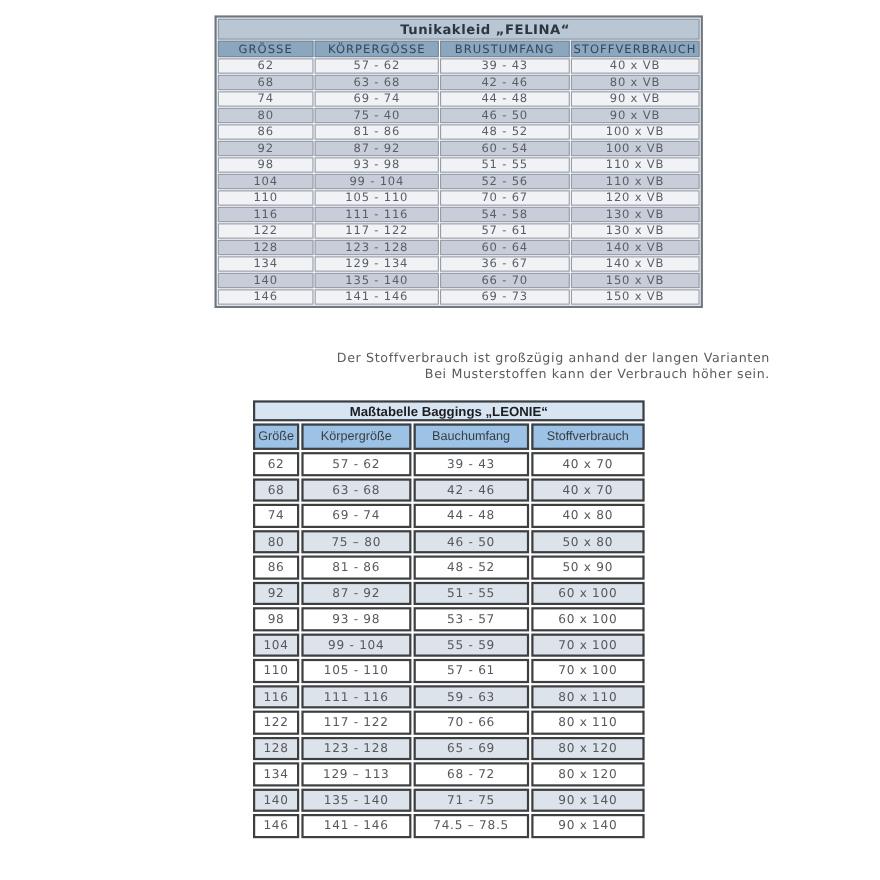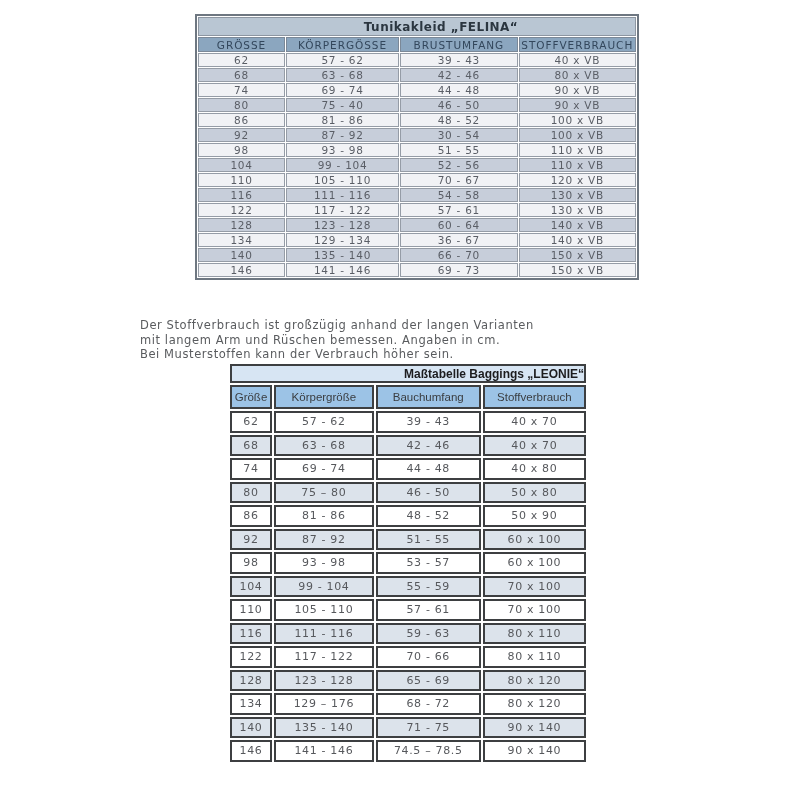--- a/index.html
+++ b/index.html
@@ -54,21 +54,21 @@
     color: #5a5e66;
     letter-spacing: 0.07em;
     height: 13.5px;
   }
   table.felina tr.row-light td { background: #f1f2f5; }
   table.felina tr.row-dark td  { background: #c7ceda; }
 
   
   .note {
     position: absolute; left: 140px; top: 318px; width: 560px;
-    text-align: left;
+    text-align: right;
     color: #595b5e;
     font-size: 11.5px;
     line-height: 14.5px;
     letter-spacing: 0.05em;
   }
 
   
   .leonie-wrap {
     position: absolute; left: 228px; top: 362px; width: 360px;
   }
@@ -86,21 +86,20 @@
     overflow: hidden;
     white-space: nowrap;
   }
   table.leonie .title-cell {
     background: #d7e5f3;
     color: #1c1c1e;
     font-family: "Liberation Sans", sans-serif;
     font-weight: bold;
     font-size: 12px;
     height: 19px;
-    text-align: right;
   }
   table.leonie th.col-head {
     background: #9cc3e6;
     color: #3a3d40;
     font-family: "Liberation Sans", sans-serif;
     font-weight: normal;
     font-size: 11.5px;
     height: 24px;
   }
   table.leonie td.cell {
@@ -163,21 +162,21 @@
           </tr>
           <tr class="row-light">
             <td class="cell">86</td>
             <td class="cell">81 - 86</td>
             <td class="cell">48 - 52</td>
             <td class="cell">100 x VB</td>
           </tr>
           <tr class="row-dark">
             <td class="cell">92</td>
             <td class="cell">87 - 92</td>
-            <td class="cell">30 - 54</td>
+            <td class="cell">60 - 54</td>
             <td class="cell">100 x VB</td>
           </tr>
           <tr class="row-light">
             <td class="cell">98</td>
             <td class="cell">93 - 98</td>
             <td class="cell">51 - 55</td>
             <td class="cell">110 x VB</td>
           </tr>
           <tr class="row-dark">
             <td class="cell">104</td>
@@ -226,21 +225,20 @@
             <td class="cell">141 - 146</td>
             <td class="cell">69 - 73</td>
             <td class="cell">150 x VB</td>
           </tr>
         </tbody>
     </table>
   </div>
 
   <div class="note">
     <div>Der Stoffverbrauch ist großzügig anhand der langen Varianten</div>
-    <div>mit langem Arm und Rüschen bemessen. Angaben in cm.</div>
     <div>Bei Musterstoffen kann der Verbrauch höher sein.</div>
   </div>
 
   <div class="leonie-wrap">
     <table class="leonie">
       <colgroup>
         <col style="width:12%">
           <col style="width:28.5%">
           <col style="width:30%">
           <col style="width:29.5%">
@@ -324,21 +322,21 @@
             <td class="cell">80 x 110</td>
           </tr>
           <tr class="row-dark">
             <td class="cell">128</td>
             <td class="cell">123 - 128</td>
             <td class="cell">65 - 69</td>
             <td class="cell">80 x 120</td>
           </tr>
           <tr class="row-light">
             <td class="cell">134</td>
-            <td class="cell">129 – 176</td>
+            <td class="cell">129 – 113</td>
             <td class="cell">68 - 72</td>
             <td class="cell">80 x 120</td>
           </tr>
           <tr class="row-dark">
             <td class="cell">140</td>
             <td class="cell">135 - 140</td>
             <td class="cell">71 - 75</td>
             <td class="cell">90 x 140</td>
           </tr>
           <tr class="row-light">

